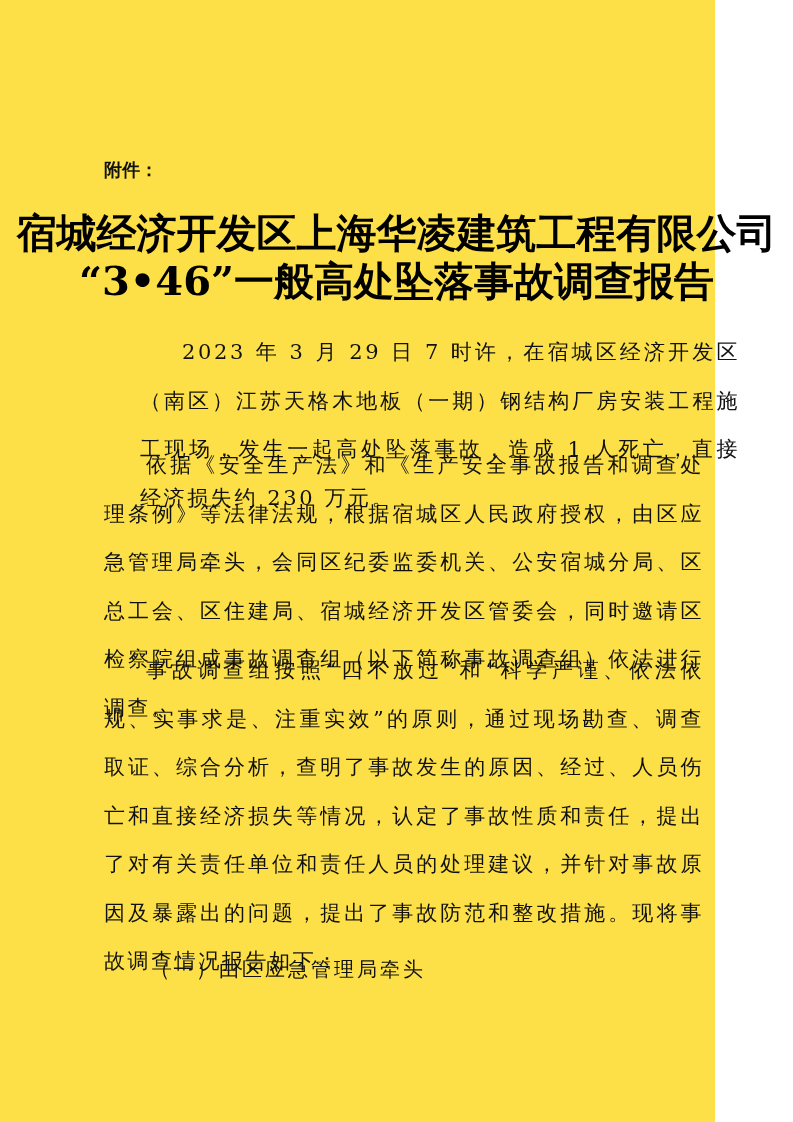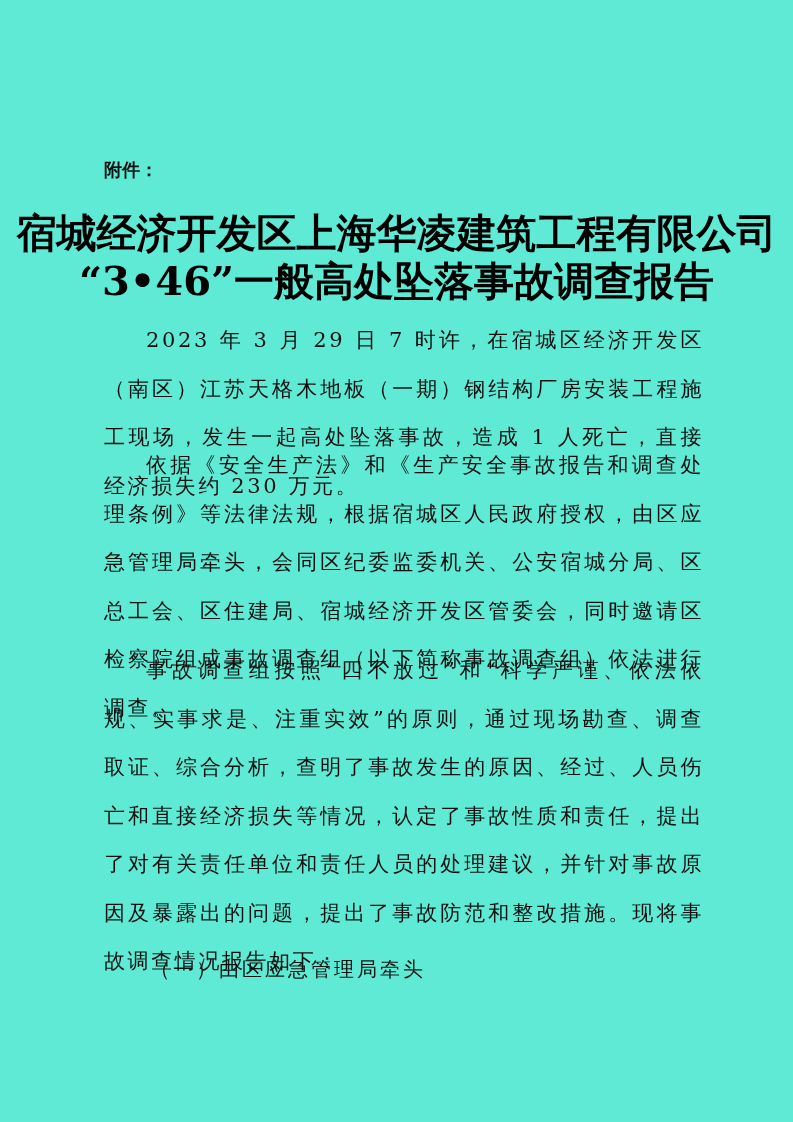--- a/index.html
+++ b/index.html
@@ -1,27 +1,27 @@
 <!DOCTYPE html>
 <html><head>
 <meta charset="utf-8">
 <style>
   html, body { margin: 0; padding: 0; background: #ffffff; }
   body { width: 793px; height: 1122px; position: relative; overflow: hidden;
          font-family: "DejaVu Serif", "Liberation Serif", serif; color: #111; }
-  .page { position: absolute; left: 0; top: 0; width: 793px; height: 1122px; background: #5eead4; }
+  .page { position: absolute; left: 0; top: 0; width: 715px; height: 1122px; background: #fde047; }
   .attach { position: absolute; left: 104px; top: 158px; font-family: "DejaVu Sans", sans-serif;
             font-size: 18px; font-weight: bold; color: #111; }
   .title { position: absolute; left: 0; width: 793px; text-align: center; font-size: 40px;
            font-weight: bold; letter-spacing: 0px; color: #000; }
   .t1 { top: 206px; }
   .t2 { top: 254px; }
   .para { position: absolute; left: 104px; width: 600px; font-size: 21px; line-height: 48.5px;
           letter-spacing: 2.6px; text-align: justify; text-indent: 2em; color: #111; }
-  .p1 { top: 316px; }
+  .p1 { top: 328px; margin-left: 36px; }
   .p2 { top: 441px; }
   .p3 { top: 646px; }
   .h1 { position: absolute; left: 146px; top: 909px; font-family: "DejaVu Sans", sans-serif;
         font-size: 20px; font-weight: bold; color: #111; }
   .h2 { position: absolute; left: 150px; top: 956px; font-size: 20px; letter-spacing: 3px; color: #111; }
   .pagenum { position: absolute; left: 0; width: 793px; top: 1027px; text-align: center;
              font-size: 12px; color: #4a72c8; font-family: "Liberation Serif", serif; }
 </style>
 </head>
 <body>

